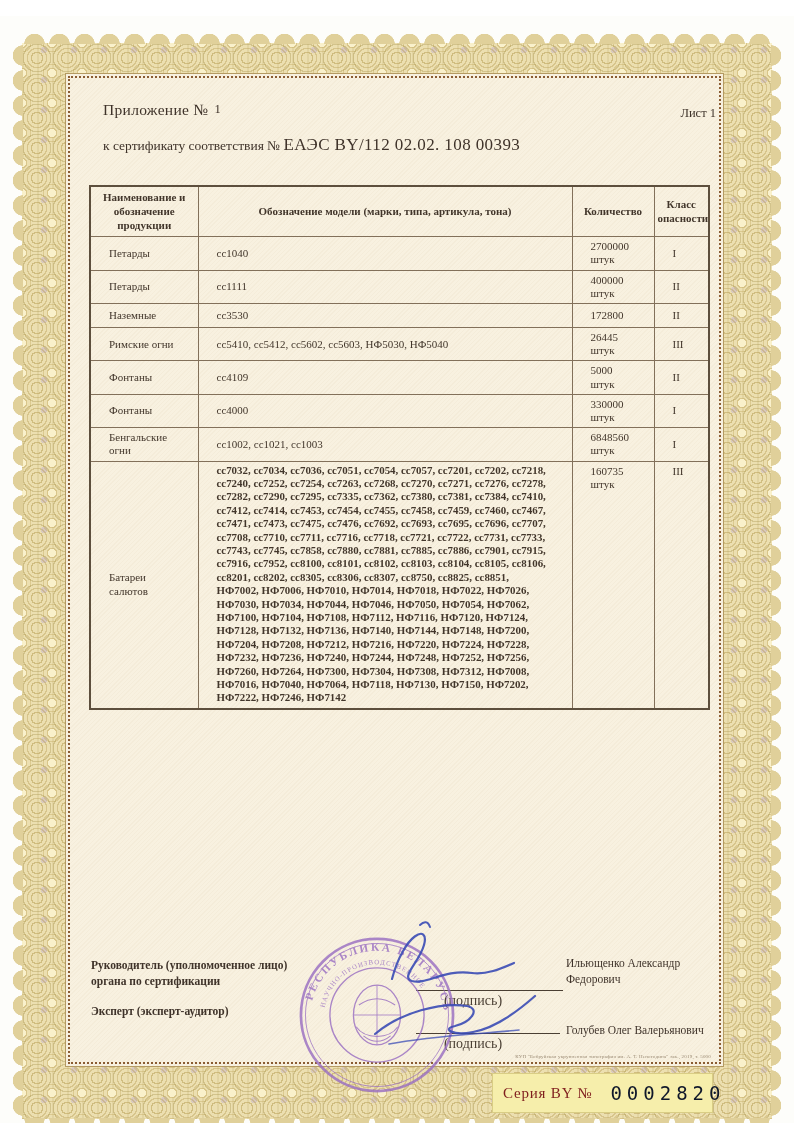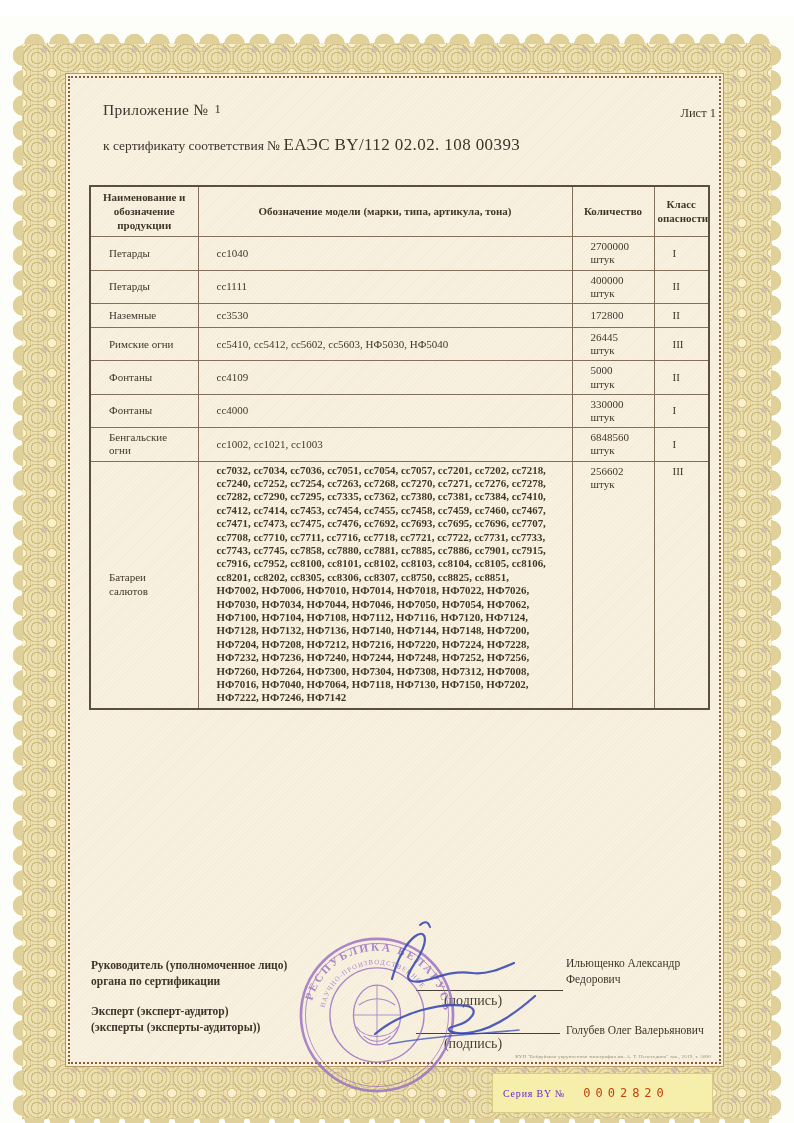--- a/index.html
+++ b/index.html
@@ -88,24 +88,24 @@
   .stamp{left:225px;top:855px;width:172px;height:172px;opacity:.82;z-index:3;}
   .ink1{left:318px;top:845px;z-index:4;}
   .ink2{left:303px;top:916px;z-index:4;}
   
   .printer{right:12px;top:980px;width:330px;text-align:right;font-size:5px;color:#9a8a74;letter-spacing:.2px;}
   .serial{
     position:absolute;left:492px;top:1057px;width:221px;height:40px;z-index:5;
     background:#f6eeab;border:1px solid #d9cd85;box-sizing:border-box;
     display:flex;align-items:center;justify-content:flex-start;padding:0 10px;
   }
-  .serial .series{font-size:10px;color:#6d28d9;letter-spacing:.8px;white-space:nowrap;}
+  .serial .series{font-size:15px;color:#7f1d1d;letter-spacing:.8px;white-space:nowrap;}
   .serial .num{
-    margin-left:18px;font-family:"DejaVu Sans Mono", monospace;font-size:12px;
-    color:#c2410c;letter-spacing:5px;white-space:nowrap;
+    margin-left:18px;font-family:"DejaVu Sans Mono", monospace;font-size:19px;
+    color:#0f172a;letter-spacing:5px;white-space:nowrap;
   }
 </style>
 </head>
 <body>
 
 <div class="page">
 
   <div class="band"></div>
   <div class="scallop top"></div>
   <div class="scallop bottom"></div>
@@ -179,33 +179,32 @@
             </tr>
             <tr>
               <td>Бенгальские огни</td>
               <td>cc1002, cc1021, cc1003</td>
               <td>6848560 штук</td>
               <td>I</td>
             </tr>
             <tr class="long-row">
               <td>Батареи салютов</td>
               <td>cc7032, cc7034, cc7036, cc7051, cc7054, cc7057, cc7201, cc7202, cc7218, cc7240, cc7252, cc7254, cc7263, cc7268, cc7270, cc7271, cc7276, cc7278, cc7282, cc7290, cc7295, cc7335, cc7362, cc7380, cc7381, cc7384, cc7410, cc7412, cc7414, cc7453, cc7454, cc7455, cc7458, cc7459, cc7460, cc7467, cc7471, cc7473, cc7475, cc7476, cc7692, cc7693, cc7695, cc7696, cc7707, cc7708, cc7710, cc7711, cc7716, cc7718, cc7721, cc7722, cc7731, cc7733, cc7743, cc7745, cc7858, cc7880, cc7881, cc7885, cc7886, cc7901, cc7915, cc7916, cc7952, cc8100, cc8101, cc8102, cc8103, cc8104, cc8105, cc8106, cc8201, cc8202, cc8305, cc8306, cc8307, cc8750, cc8825, cc8851, НФ7002, НФ7006, НФ7010, НФ7014, НФ7018, НФ7022, НФ7026, НФ7030, НФ7034, НФ7044, НФ7046, НФ7050, НФ7054, НФ7062, НФ7100, НФ7104, НФ7108, НФ7112, НФ7116, НФ7120, НФ7124, НФ7128, НФ7132, НФ7136, НФ7140, НФ7144, НФ7148, НФ7200, НФ7204, НФ7208, НФ7212, НФ7216, НФ7220, НФ7224, НФ7228, НФ7232, НФ7236, НФ7240, НФ7244, НФ7248, НФ7252, НФ7256, НФ7260, НФ7264, НФ7300, НФ7304, НФ7308, НФ7312, НФ7008, НФ7016, НФ7040, НФ7064, НФ7118, НФ7130, НФ7150, НФ7202, НФ7222, НФ7246, НФ7142</td>
-              <td>256602 штук</td>
+              <td>160735 штук</td>
               <td>III</td>
             </tr>
           </tbody>
       </table>
 
       <div class="abs lbl head-label">
         <div>Руководитель (уполномоченное лицо)</div>
         <div>органа по сертификации</div>
       </div>
       <div class="abs lbl expert-label">
         <div>Эксперт (эксперт-аудитор)</div>
-        <div>(эксперты (эксперты-аудиторы))</div>
       </div>
 
       <div class="abs sig-line sig-line1"></div>
       <div class="abs podpis podpis1">(подпись)</div>
       <div class="abs sig-line sig-line2"></div>
       <div class="abs podpis podpis2">(подпись)</div>
 
       <div class="abs name name1">
         <div>Ильющенко Александр</div>
         <div>Федорович</div>

